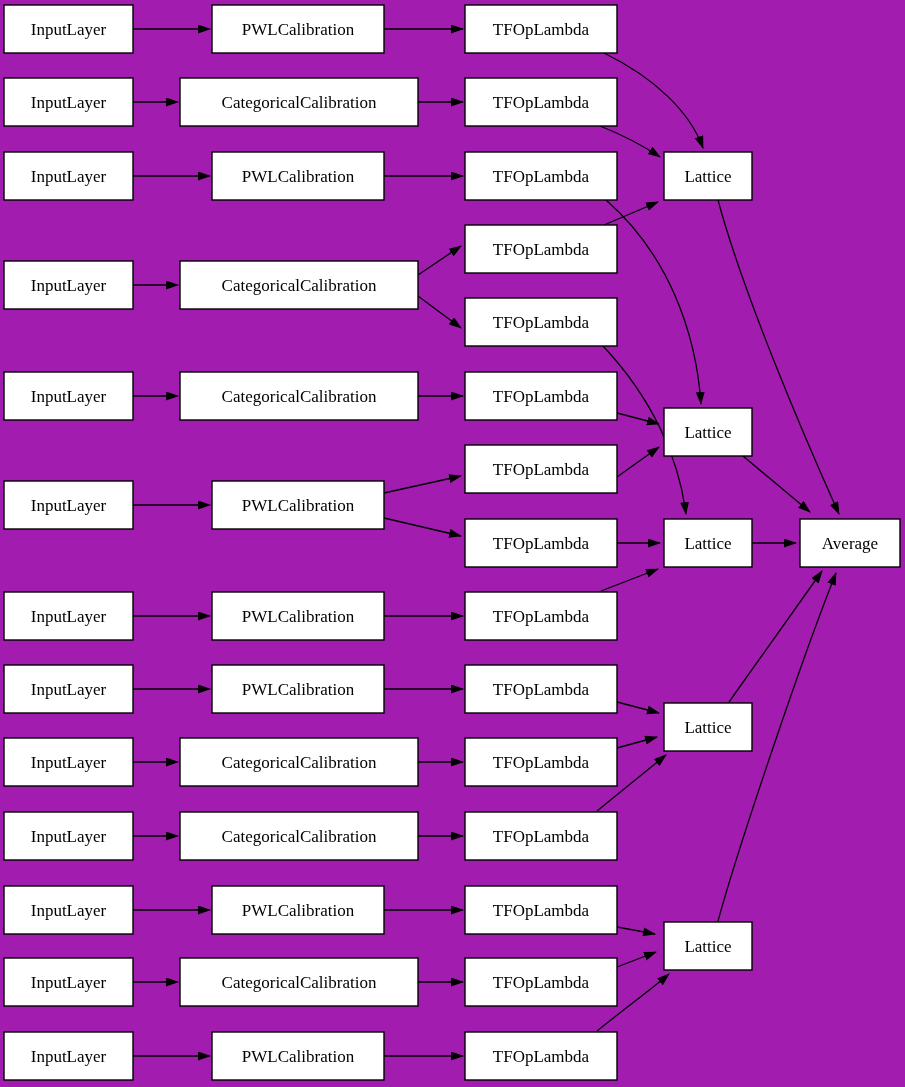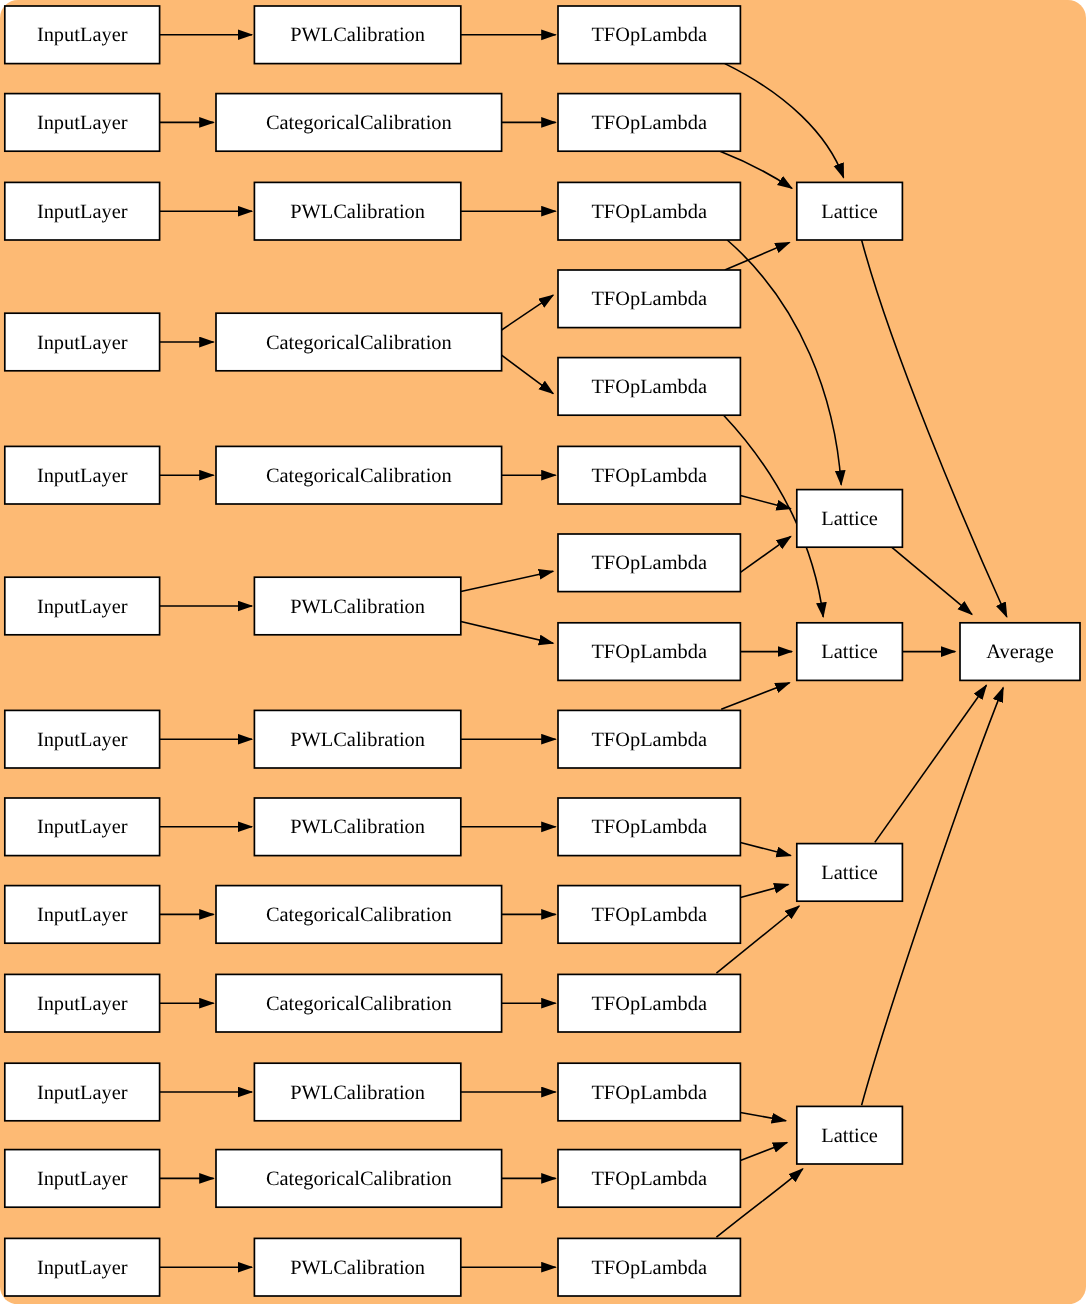--- a/index.html
+++ b/index.html
@@ -3,23 +3,22 @@
 <meta charset="utf-8">
 <style>
   html, body {
     margin: 0;
     padding: 0;
     background: #ffffff;
   }
   .diagram-wrap {
     width: 905px;
     height: 1087px;
-    background: #fdba74;
+    background: #a21caf;
     font-family: "Liberation Serif", "DejaVu Serif", serif;
-    border-radius: 15px;
   }
   svg { display: block; }
   .node-rect {
     fill: #ffffff;
     stroke: #000000;
     stroke-width: 1.4;
   }
   .node-label {
     fill: #000000;
     font-family: "Liberation Serif", "DejaVu Serif", serif;

